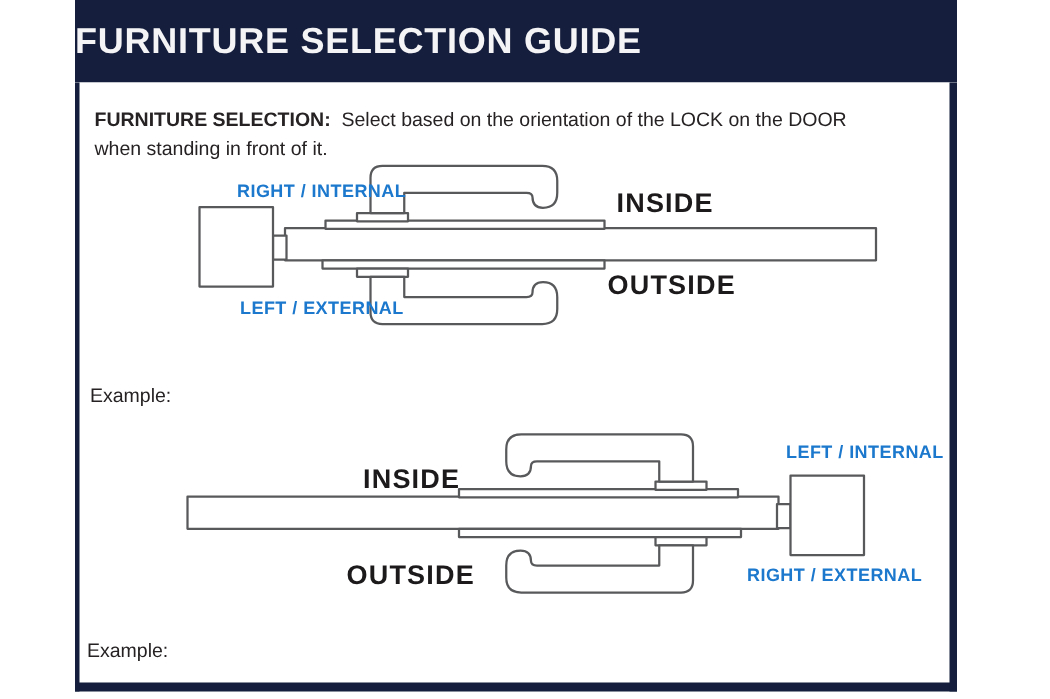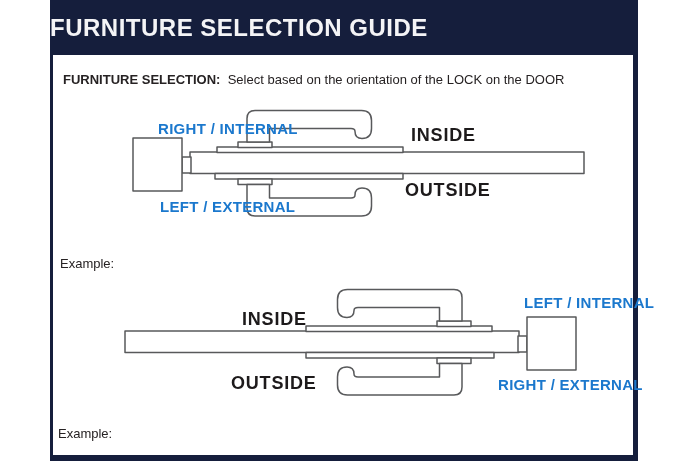--- a/index.html
+++ b/index.html
@@ -18,42 +18,42 @@
   .content-box{
     left:50px;top:55px;width:588px;height:406px;box-sizing:border-box;background:#ffffff;
     border-left:3px solid #151e3c;border-right:5px solid #151e3c;border-bottom:6px solid #151e3c;
   }
   .intro{
     left:63px;top:70px;width:565px;font-size:13px;line-height:19px;white-space:pre-wrap;
   }
   .bold{font-weight:700;}
   .art{left:0;top:0;width:700px;height:466px;pointer-events:none;}
   .blue-label{
-    color:#1b78cd;font-weight:700;font-size:15px;letter-spacing:0.3px;line-height:1;white-space:pre;padding-left:45px;
+    color:#1b78cd;font-weight:700;font-size:12px;letter-spacing:0.3px;line-height:1;white-space:pre;padding-left:45px;
   }
   .side-label{
     color:#1d1a1b;font-weight:700;font-size:18px;letter-spacing:0.8px;line-height:1;white-space:pre;
   }
   .example{font-size:13px;white-space:pre;}
   .example .line{display:block;}
   .example1 .line{line-height:17.5px;}
   .example2 .line{line-height:16px;}
 </style>
 </head>
 <body>
 
 <div class="page">
 
   <div class="abs banner">
     <span class="banner-title">FURNITURE SELECTION GUIDE</span>
   </div>
 
   <div class="abs content-box"></div>
 
-  <div class="abs intro"><span class="bold">FURNITURE SELECTION:</span><span>  Select based on the orientation of the LOCK on the DOOR</span><br></div>
+  <div class="abs intro"><span class="bold">FURNITURE SELECTION:</span><span>  Select based on the orientation of the LOCK on the DOOR</span><br><span>when standing in front of it.</span></div>
 
   <svg class="abs art" viewBox="0 0 700 466">
     <defs>
       <g id="lockart" fill="#ffffff" stroke="#58595b" stroke-width="1.5" stroke-linejoin="round">
         <rect x="190" y="152" width="394" height="21.5"></rect>
         <rect x="217" y="147" width="186" height="5.5"></rect>
         <rect x="238" y="142" width="34" height="5.5"></rect>
         <rect x="215" y="173.5" width="188" height="5.5"></rect>
         <rect x="238" y="179" width="34" height="5.5"></rect>
         <path d="M247,142 L247,118.5 Q247,110.5 255,110.5 L361.5,110.5 Q371.5,110.5 371.5,120.5 L371.5,128.5 Q371.5,138.5 362,138.5 Q355,138.5 355,131.5 Q355,128.5 351,128.5 L269.5,128.5 L269.5,142 Z"></path>

